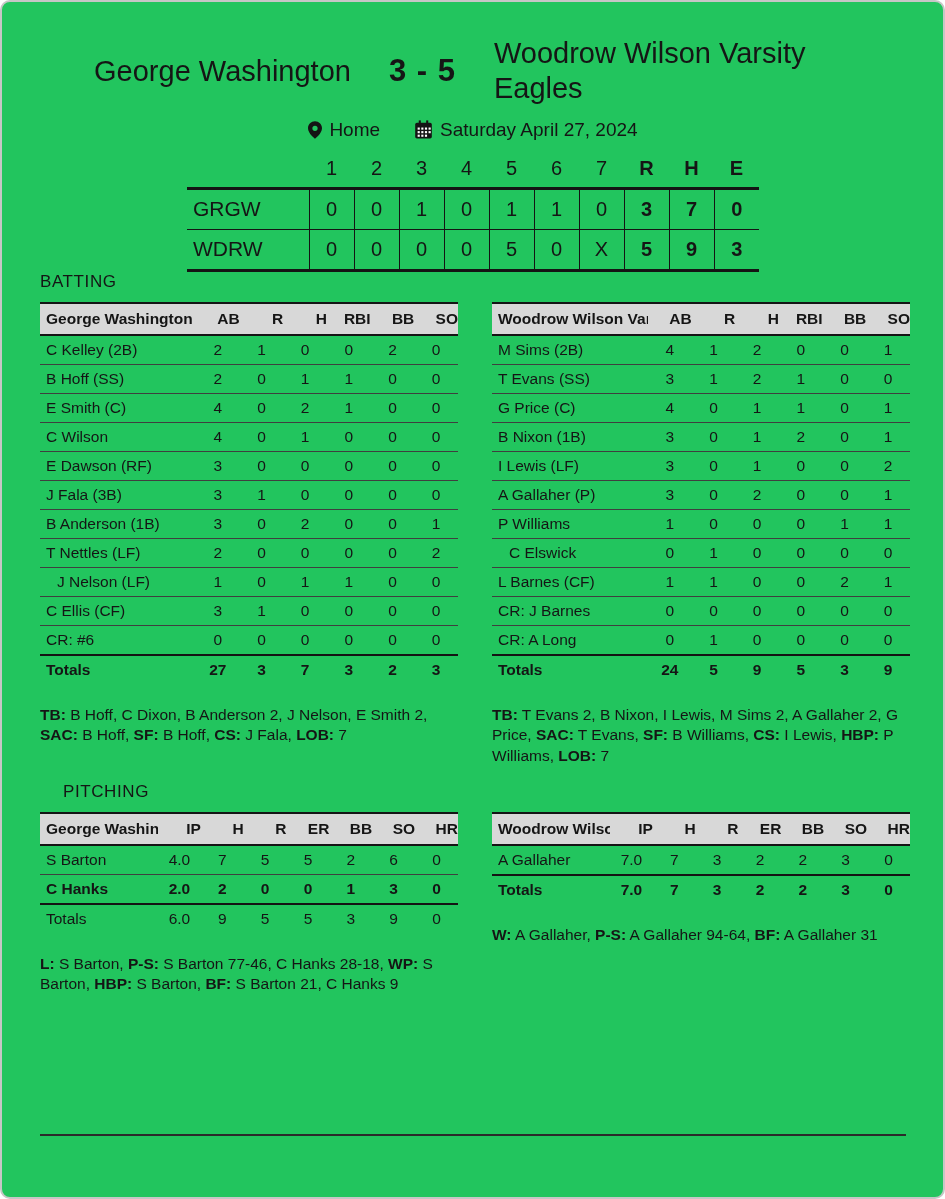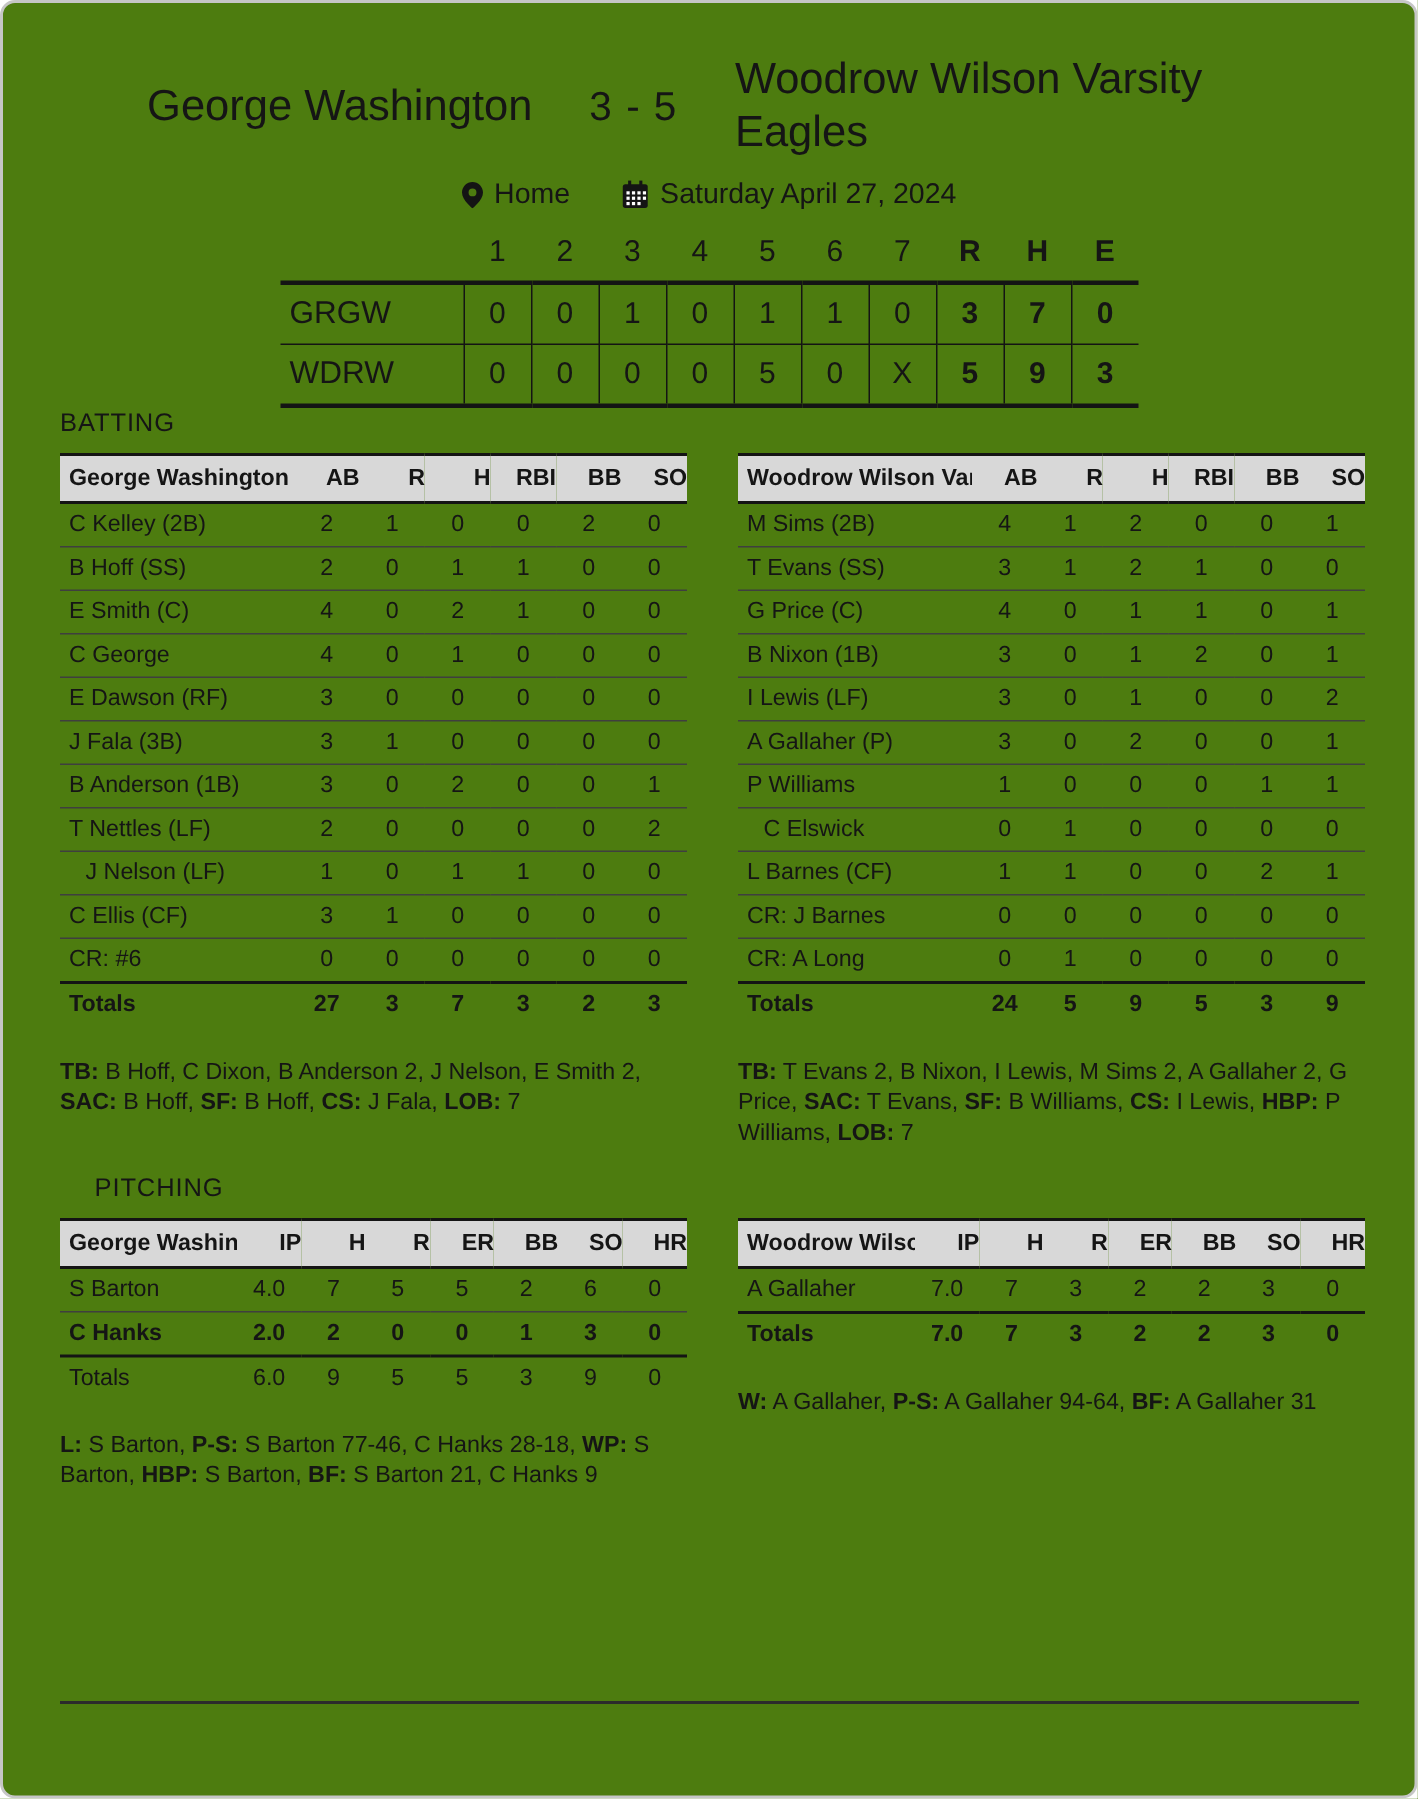--- a/index.html
+++ b/index.html
@@ -9,32 +9,32 @@
     color:#151515;
     -webkit-font-smoothing:antialiased;
   }
   .page {
     box-sizing:border-box;
     width:945px; height:1199px;
     border:2px solid #c6c6c6;
     border-radius:10px;
     padding:30px 37px 0 38px;
     overflow:hidden;
-    background:#4d7c0f;
+    background:#22c55e;
   }
 
   
   .matchup {
     display:flex; justify-content:center; align-items:center;
     gap:38px; margin-top:4px;
   }
   .team-name { font-size:29px; line-height:1.22; font-weight:400; }
   .team-name.away { text-align:left; white-space:nowrap; }
   .team-name.home { max-width:358px; }
-  .match-score { font-size:27px; font-weight:400; white-space:nowrap; letter-spacing:1px; }
+  .match-score { font-size:31px; font-weight:700; white-space:nowrap; letter-spacing:1px; }
 
   .meta-row {
     display:flex; justify-content:center; align-items:center;
     gap:34px; margin-top:12px; font-size:19px;
   }
   .meta-item { display:flex; align-items:center; gap:7px; }
   .meta-item svg { display:block; }
 
   
   .linescore-wrap { display:flex; justify-content:center; margin-top:14px; }
@@ -228,21 +228,21 @@
               <tr>
                 <td class="name">E Smith (C)</td>
                 <td>4</td>
                 <td>0</td>
                 <td>2</td>
                 <td>1</td>
                 <td>0</td>
                 <td>0</td>
               </tr>
               <tr>
-                <td class="name">C George</td>
+                <td class="name">C Wilson</td>
                 <td>4</td>
                 <td>0</td>
                 <td>1</td>
                 <td>0</td>
                 <td>0</td>
                 <td>0</td>
               </tr>
               <tr>
                 <td class="name">E Dawson (RF)</td>
                 <td>3</td>

